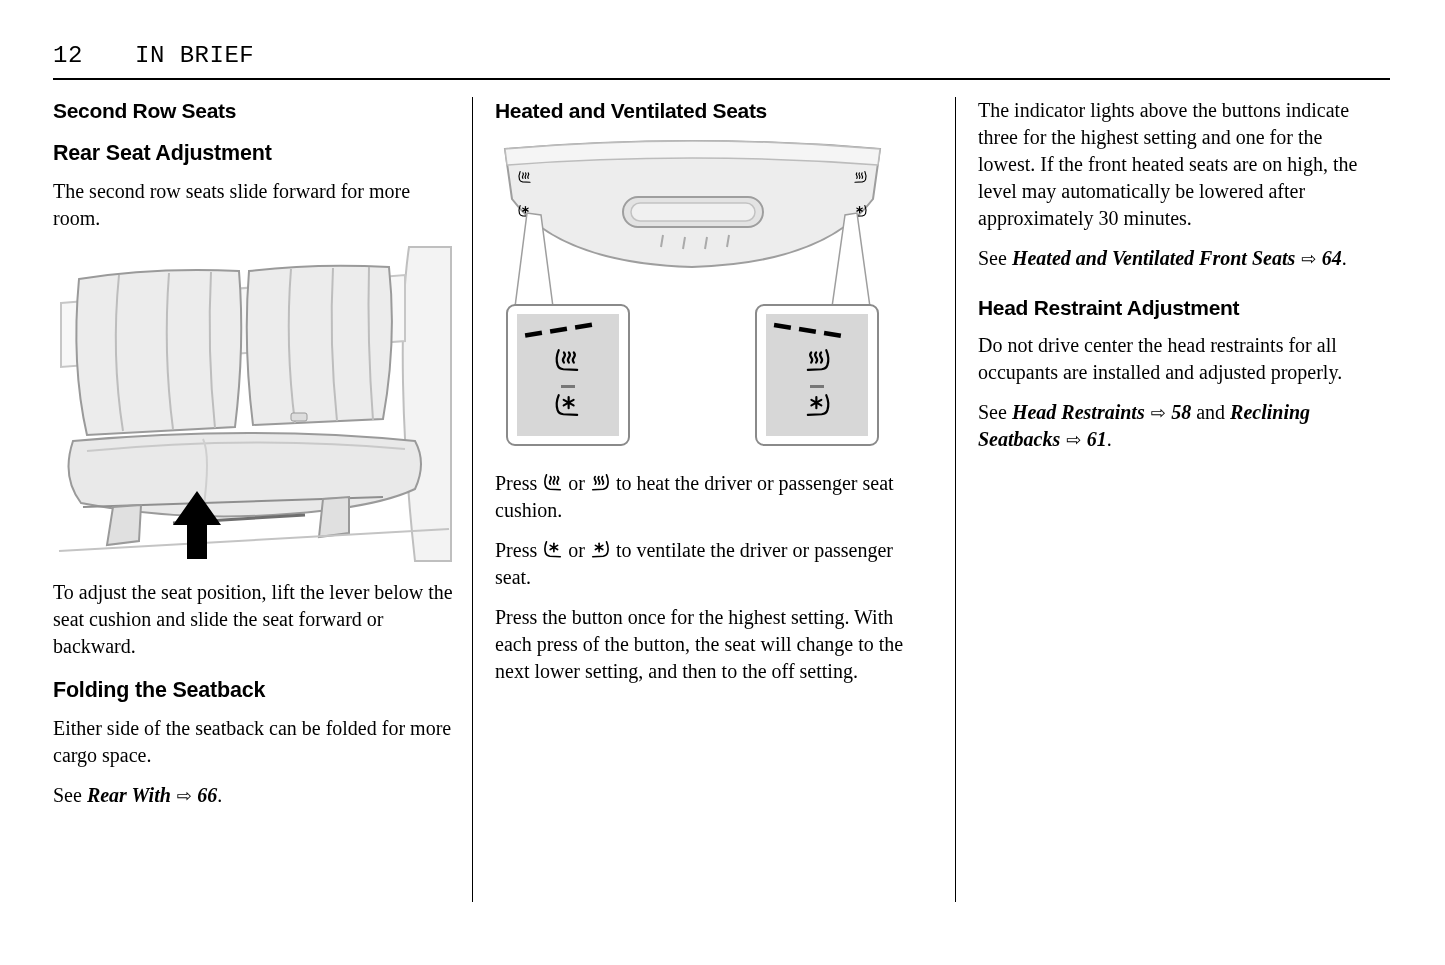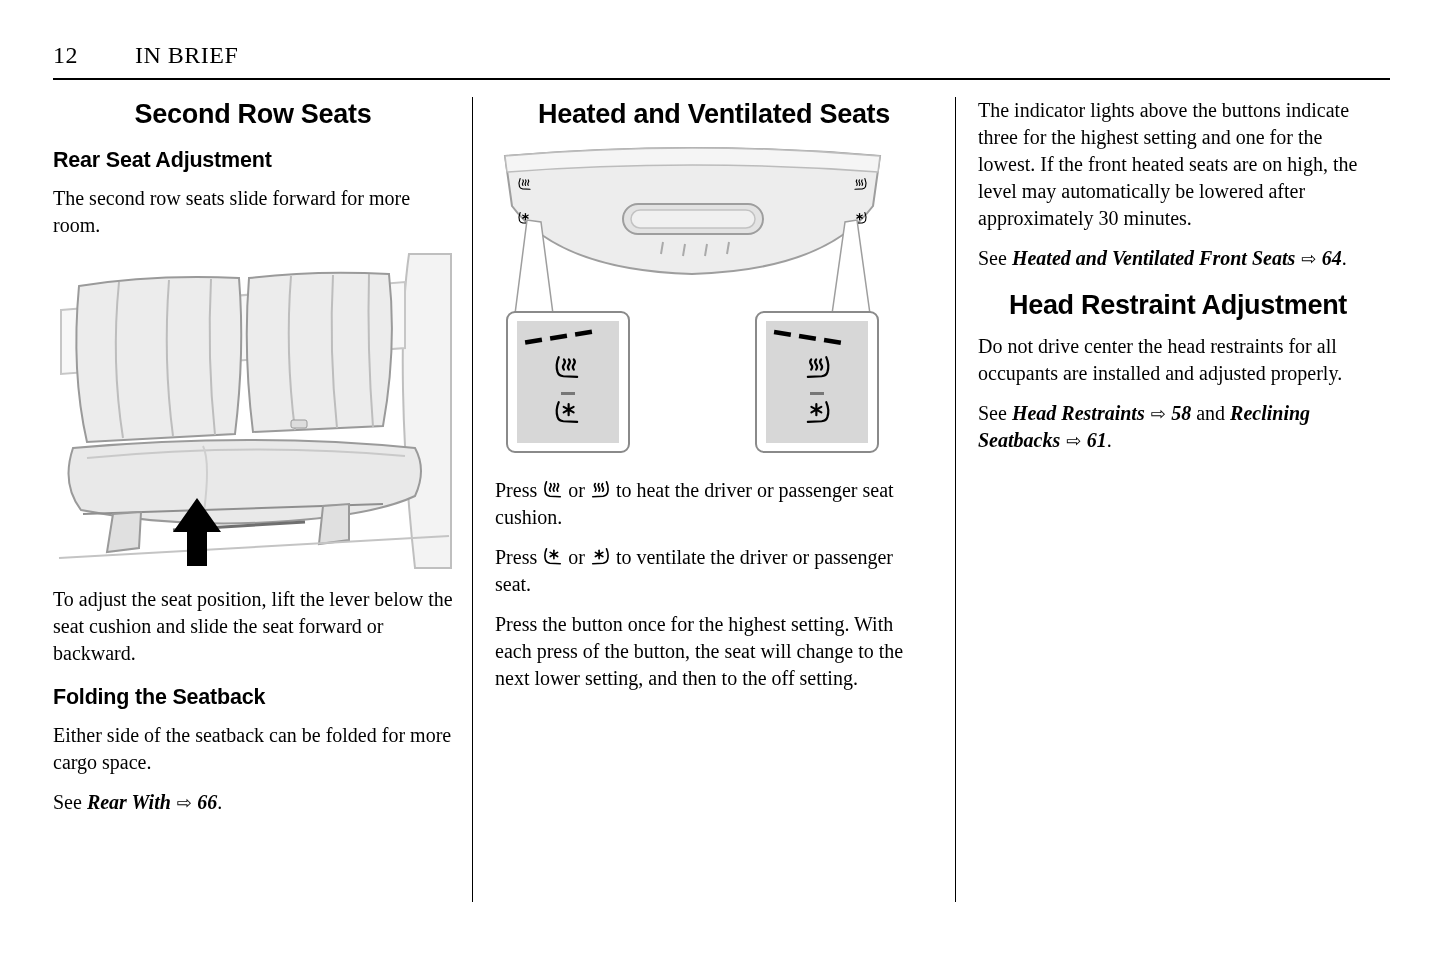--- a/index.html
+++ b/index.html
@@ -6,38 +6,37 @@
   html,body { background:#ffffff; }
   body {
     width:1445px; height:965px; overflow:hidden;
     font-family:"Liberation Serif", serif; color:#000;
   }
   .page { width:1445px; height:965px; padding:42px 55px 0 53px; }
 
   
   .page-header {
     display:flex; align-items:center;
-    font-family:Liberation Serif, serif;
+    font-family:Liberation Mono, monospace;
     font-size:24px; font-weight:500; letter-spacing:0.5px;
     border-bottom:2px solid #000; padding-bottom:9px;
   }
   .page-num { width:82px; }
 
   
   .columns { display:flex; padding-top:17px; min-height:822px; }
   .col { font-size:20px; line-height:1.35; }
   .col1 { width:419px; padding-right:19px; }
   .col2 { width:484px; border-left:1px solid #000; border-right:1px solid #000; padding:0 22px; }
   .col3 { width:422px; padding-left:22px; }
 
   h1 {
     font-family:"Liberation Sans", sans-serif; font-weight:700;
-    font-size:27px; line-height:1.14; letter-spacing:-0.3px;
+    font-size:21px; line-height:1.14; letter-spacing:-0.3px;
     margin:2px 0 12px 0;
-    text-align:center;
   }
   h2 {
     font-family:"Liberation Sans", sans-serif; font-weight:700;
     font-size:21.5px; letter-spacing:-0.2px;
     margin:16px 0 10px 0;
   }
   p { margin:0 0 13px 0; }
   em { font-style:italic;font-weight:bold; }
 
   .xarrow { font-family:"DejaVu Sans", sans-serif; font-size:18px; }
@@ -187,21 +186,21 @@
           </svg><span> to ventilate the driver or passenger seat.</span></p>
 
       <p>Press the button once for the highest setting. With each press of the button, the seat will change to the next lower setting, and then to the off setting.</p>
     </section>
 
     <section class="col col3">
       <p>The indicator lights above the buttons indicate three for the highest setting and one for the lowest. If the front heated seats are on high, the level may automatically be lowered after approximately 30 minutes.</p>
 
       <p class="xref"><span>See </span><em>Heated and Ventilated Front Seats</em><span class="xarrow"> ⇨ </span><em>64</em><span>.</span></p>
 
-      <h1 style="margin-top:18px;">Head Restraint Adjustment</h1>
+      <h1 style="margin-top:24px;">Head Restraint Adjustment</h1>
 
       <p>Do not drive center the head restraints for all occupants are installed and adjusted properly.</p>
 
       <p class="xref"><span>See </span><em>Head Restraints</em><span class="xarrow"> ⇨ </span><em>58</em><span> and </span><em>Reclining Seatbacks</em><span class="xarrow"> ⇨ </span><em>61</em><span>.</span></p>
     </section>
 
   </div>
 </div>
 
 </body></html>

